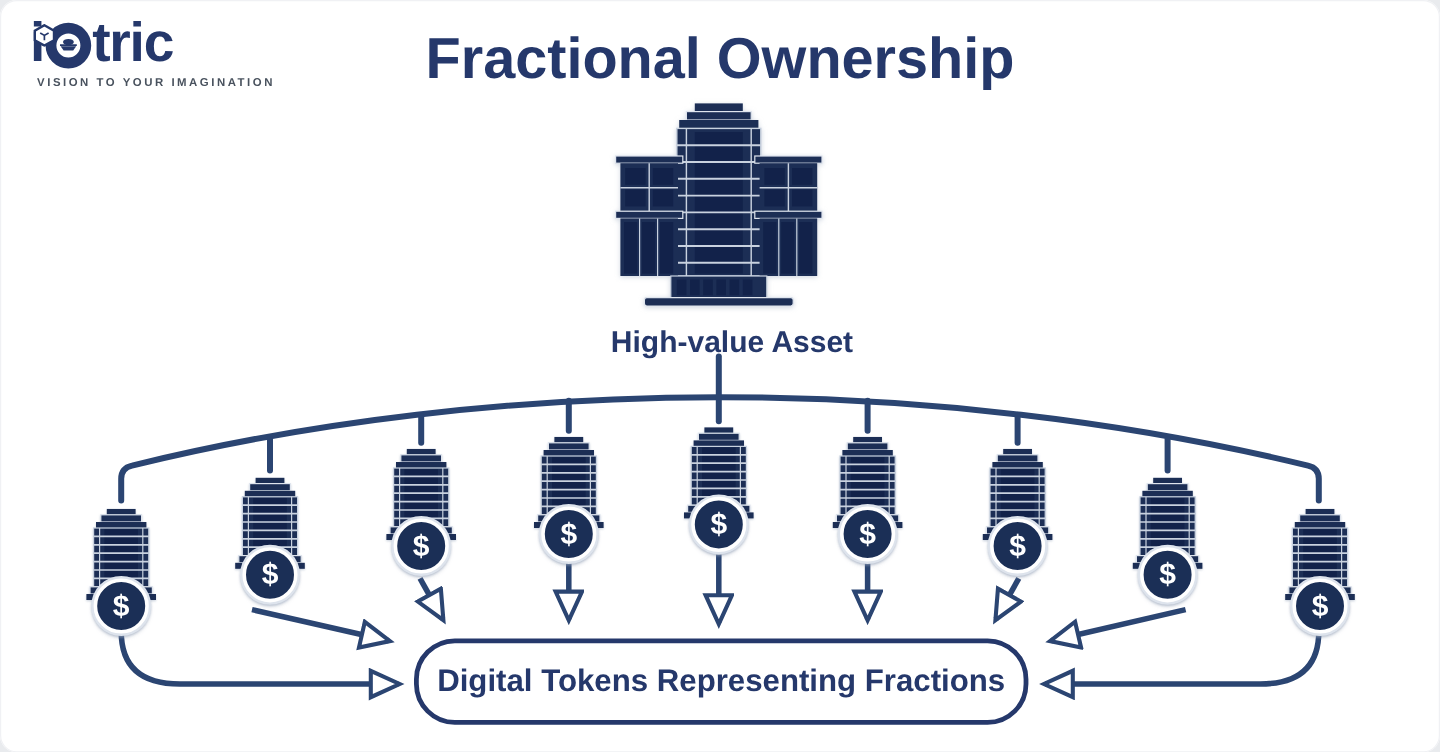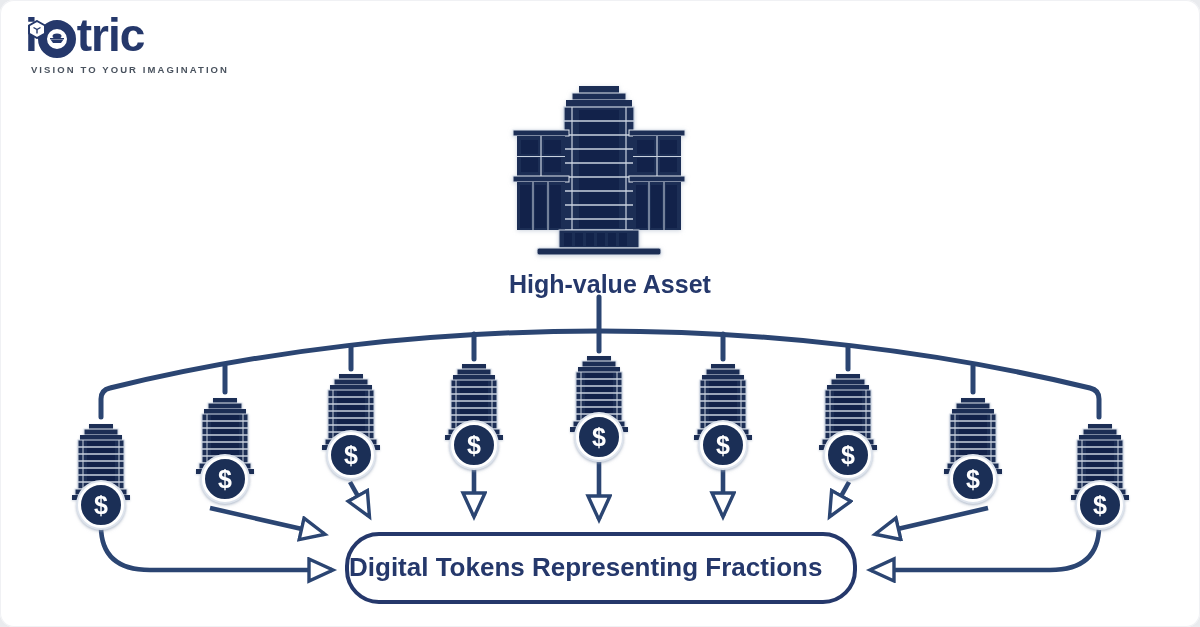--- a/index.html
+++ b/index.html
@@ -3,21 +3,21 @@
 <meta charset="utf-8">
 <style>
   html,body{margin:0;padding:0;background:#e9ebee;}
   .canvas{
     position:relative;width:1200px;height:627px;background:#ffffff;
     overflow:hidden;font-family:"Liberation Sans",sans-serif;border-radius:14px;
     box-shadow:inset 0 0 0 1px #f0f1f4;
   }
   
   .logo{position:absolute;left:25px;top:12px;width:210px;}
-  .logo-word{position:relative;display:flex;align-items:flex-end;font-weight:800;
+  .logo-word{position:relative;display:flex;align-items:center;font-weight:800;
     font-size:46px;letter-spacing:-1px;color:#25386B;line-height:1;}
   .hex-icon{position:absolute;left:2px;top:-12px;width:20px;height:19px;}
   .logo-o{display:inline-flex;align-items:center;justify-content:center;
     width:38px;height:38px;border:9px solid #25386B;border-radius:50%;
     box-sizing:border-box;background:#fff;margin:6px 1px 0 1px;}
   .tagline{margin-top:6px;font-size:9.5px;font-weight:700;letter-spacing:2.1px;
     color:#49525e;white-space:nowrap;text-align:center;}
   
   .title{position:absolute;left:0;right:0;top:22px;margin:0;text-align:center;
     font-size:48px;font-weight:800;color:#25386B;letter-spacing:0;}
@@ -33,21 +33,21 @@
   .t4{left:436px;top:364px;} .t5{left:561px;top:356px;} .t6{left:685px;top:364px;}
   .t7{left:810px;top:374px;} .t8{left:935px;top:398px;} .t9{left:1062px;top:424px;}
   .coin{position:absolute;left:15px;top:58px;width:46px;height:46px;box-sizing:border-box;
     border-radius:50%;background:#1B2F56;border:3px solid #ffffff;
     box-shadow:0 0 0 2px #dde3ec,0 2px 4px rgba(40,60,100,.25);
     display:flex;align-items:center;justify-content:center;
     color:#ffffff;font-weight:800;font-size:25px;line-height:1;}
   
   .result-box{position:absolute;left:345px;top:532px;width:512px;height:72px;
     box-sizing:border-box;border:4px solid #25386B;border-radius:34px;background:#fff;
-    display:flex;flex-direction:column;align-items:flex-start;justify-content:center;
+    display:flex;flex-direction:column;align-items:center;justify-content:center;
     color:#25386B;font-weight:800;font-size:26px;line-height:1.2;text-align:center;}
   .hidden-defs{position:absolute;width:0;height:0;overflow:hidden;}
 </style>
 </head>
 <body>
 
 <div class="canvas">
 
   <svg class="hidden-defs" aria-hidden="true">
     <defs>
@@ -92,20 +92,21 @@
           <ellipse cx="8" cy="3" rx="4.5" ry="2.6" fill="#25386B"></ellipse>
           <path d="M1.5 6.5 H14.5 L12 10 H4 Z" fill="#25386B"></path>
           <line x1="1" y1="5.6" x2="15" y2="5.6" stroke="#25386B" stroke-width="1.4"></line>
         </svg>
       </span>
       <span>tric</span>
     </div>
     <div class="tagline">VISION TO YOUR IMAGINATION</div>
   </header>
 
+  <h1 class="title">Fractional Ownership</h1>
 
   <div class="asset">
     <svg width="180" height="172" viewBox="0 0 180 172" style="filter:drop-shadow(0 1px 2px rgba(175,186,203,.6));">
 
       <rect x="70" y="0" width="40" height="7" fill="#1C2E55"></rect>
       <rect x="63" y="7" width="54" height="7" fill="#1C2E55" stroke="#DFE5EE" stroke-width="1"></rect>
       <rect x="57" y="14" width="66" height="7" fill="#1C2E55"></rect>
 
       <rect x="55" y="21" width="70" height="123" fill="#1C2E55" stroke="#C9D2DF" stroke-width="1.2"></rect>
       <rect x="70" y="24" width="40" height="118" fill="#12224A"></rect>

